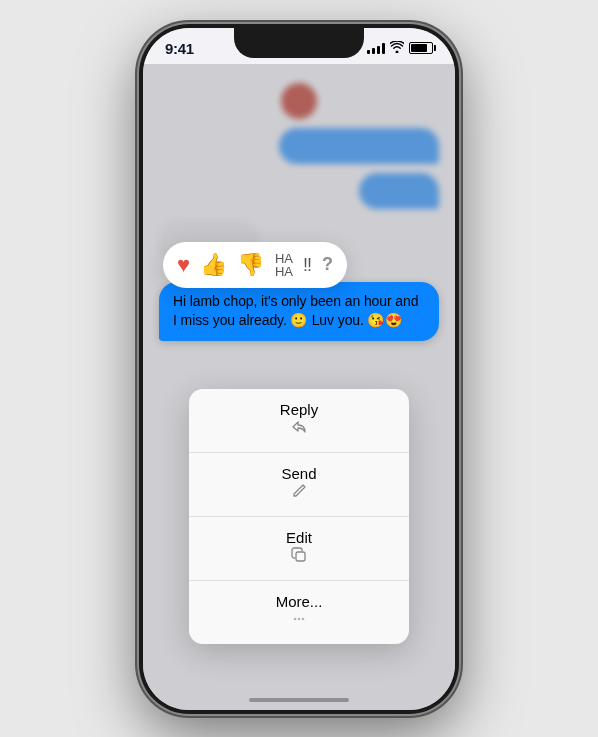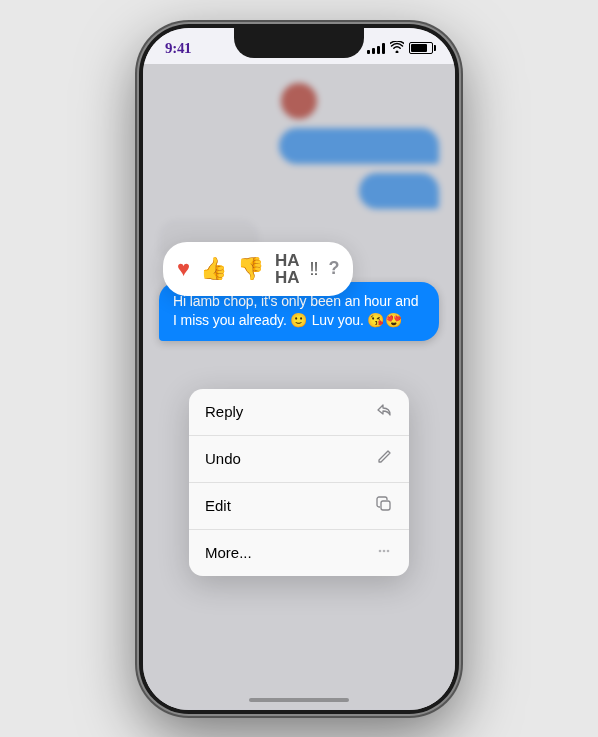--- a/index.html
+++ b/index.html
@@ -56,23 +56,22 @@
       justify-content: space-between;
       align-items: center;
       padding: 12px 22px 4px;
       position: relative;
       z-index: 99;
     }
 
     .status-time {
       font-size: 15px;
       font-weight: 600;
-      color: #4c1d95;
+      color: #0f172a;
       letter-spacing: -0.3px;
-      font-family: Liberation Serif, serif;
     }
 
     .status-icons {
       display: flex;
       align-items: center;
       gap: 5px;
     }
 
     .signal-bars {
       display: flex;
@@ -234,21 +233,21 @@
       left: 16px;
       right: 16px;
       background: #0a84ff;
       border-radius: 18px 18px 18px 4px;
       padding: 10px 14px;
       z-index: 15;
       box-shadow: 0 2px 8px rgba(0,0,0,0.2);
     }
 
     .message-text {
-      color: #ffffff;
+      color: #000000;
       font-size: 14px;
       line-height: 1.4;
       letter-spacing: -0.1px;
     }
 
     
     .context-menu {
       position: absolute;
       top: 325px;
       left: 50%;
@@ -263,20 +262,21 @@
     }
 
     .menu-item {
       display: flex;
       align-items: center;
       justify-content: space-between;
       padding: 12px 16px;
       border-bottom: 0.5px solid rgba(0,0,0,0.1);
       cursor: pointer;
       transition: background 0.1s;
+      flex-direction: column;
     }
 
     .menu-item:last-child {
       border-bottom: none;
       padding-left: 16px;
     }
 
     .menu-item-label {
       font-size: 15px;
       color: #000;
@@ -342,40 +342,40 @@
       <div class="bg-bubble-left"></div>
     </div>
 
     <div class="content-overlay">
       <div class="dim-overlay"></div>
 
       <div class="reaction-picker">
         <span class="reaction-emoji" style="color:#e74c3c;">♥</span>
         <span class="reaction-emoji">👍</span>
         <span class="reaction-emoji">👎</span>
-        <span class="reaction-emoji" style="font-size:17px;font-weight:700;color:#555;">HA<br>HA</span>
+        <span class="reaction-emoji" style="font-size:13px;font-weight:400;color:#555;">HA<br>HA</span>
         <span class="reaction-emoji" style="font-size:18px;color:#555;">‼</span>
         <span class="reaction-question">?</span>
       </div>
 
       <div class="message-bubble">
         <span class="message-text">Hi lamb chop, it's only been an hour and I miss you already. 🙂 Luv you. 😘😍</span>
       </div>
 
       <div class="context-menu">
         <div class="menu-item">
           <span class="menu-item-label">Reply</span>
           <span class="menu-item-icon">
             <svg width="18" height="18" viewBox="0 0 18 18" fill="none">
               <path d="M3 9L8 4v3c5 0 7 2 7 7-1.5-3-3-4-7-4v3L3 9z" stroke="#3c3c43" stroke-width="1.3" stroke-linejoin="round" fill="none"></path>
             </svg>
           </span>
         </div>
         <div class="menu-item">
-          <span class="menu-item-label">Undo</span>
+          <span class="menu-item-label">Send</span>
           <span class="menu-item-icon">
             <svg width="18" height="18" viewBox="0 0 18 18" fill="none">
               <path d="M13 3l2 2-9 9H4v-2L13 3z" stroke="#3c3c43" stroke-width="1.3" stroke-linejoin="round" fill="none"></path>
             </svg>
           </span>
         </div>
         <div class="menu-item">
           <span class="menu-item-label">Edit</span>
           <span class="menu-item-icon">
             <svg width="18" height="18" viewBox="0 0 18 18" fill="none">

